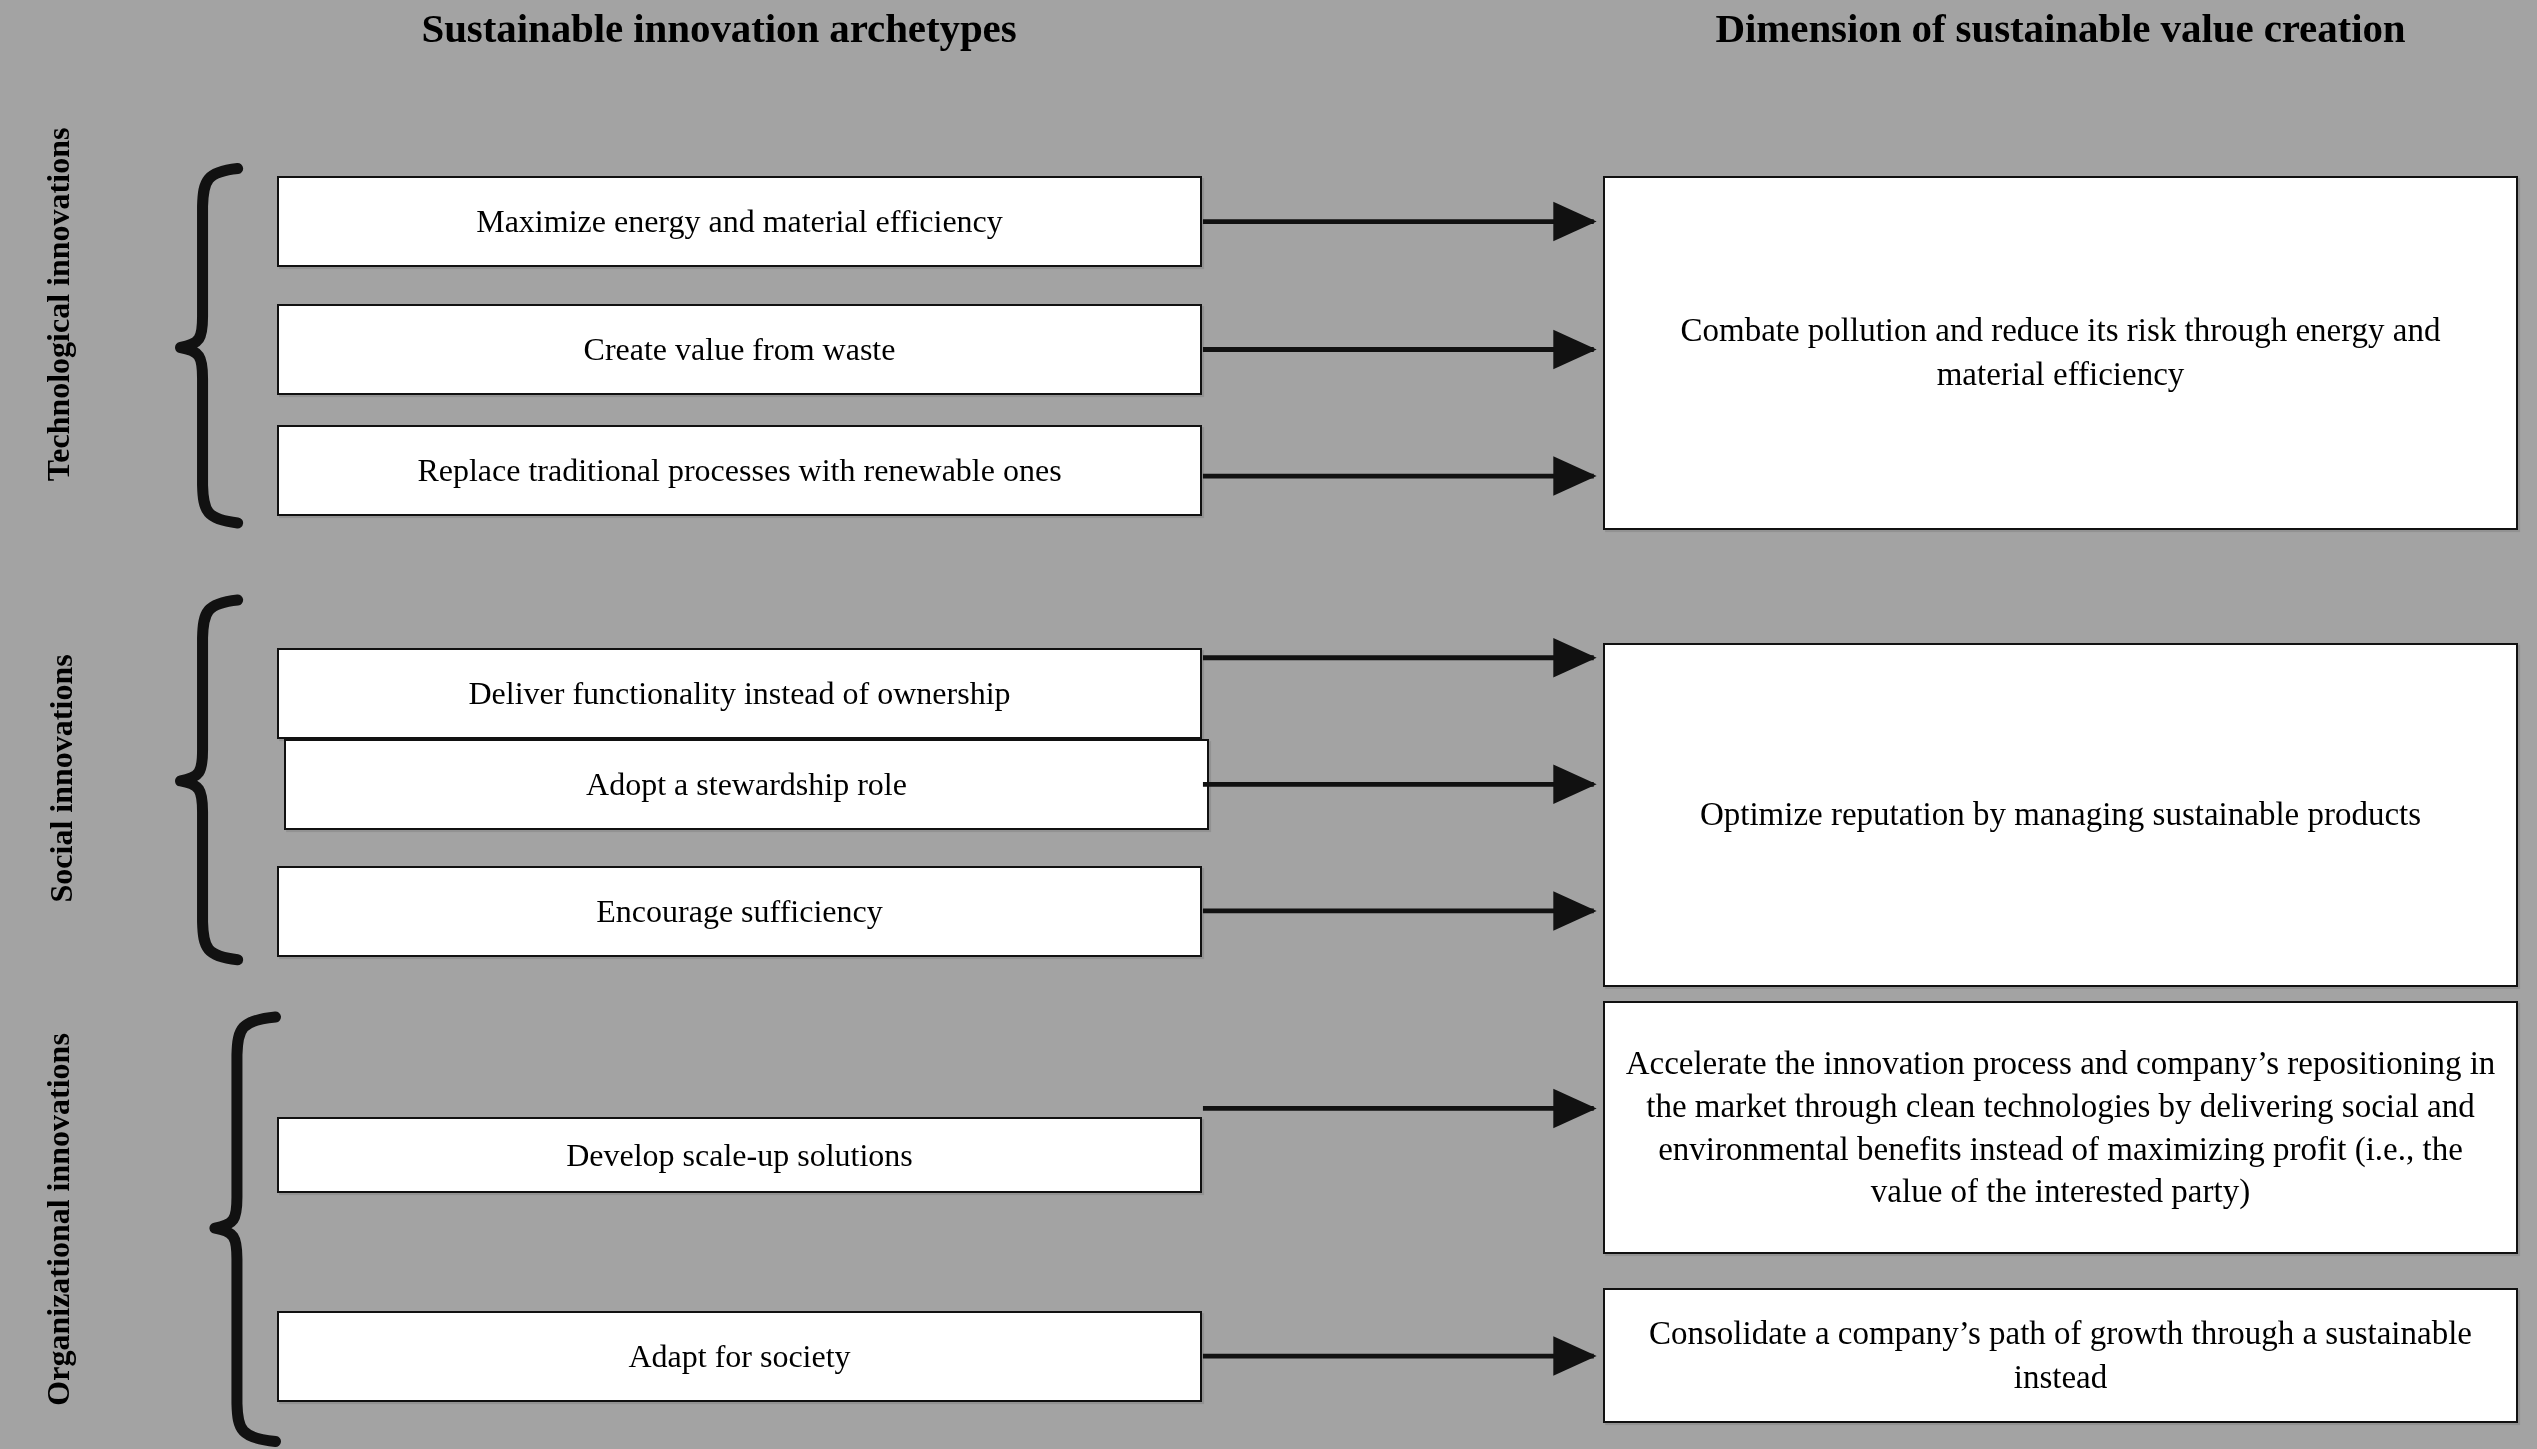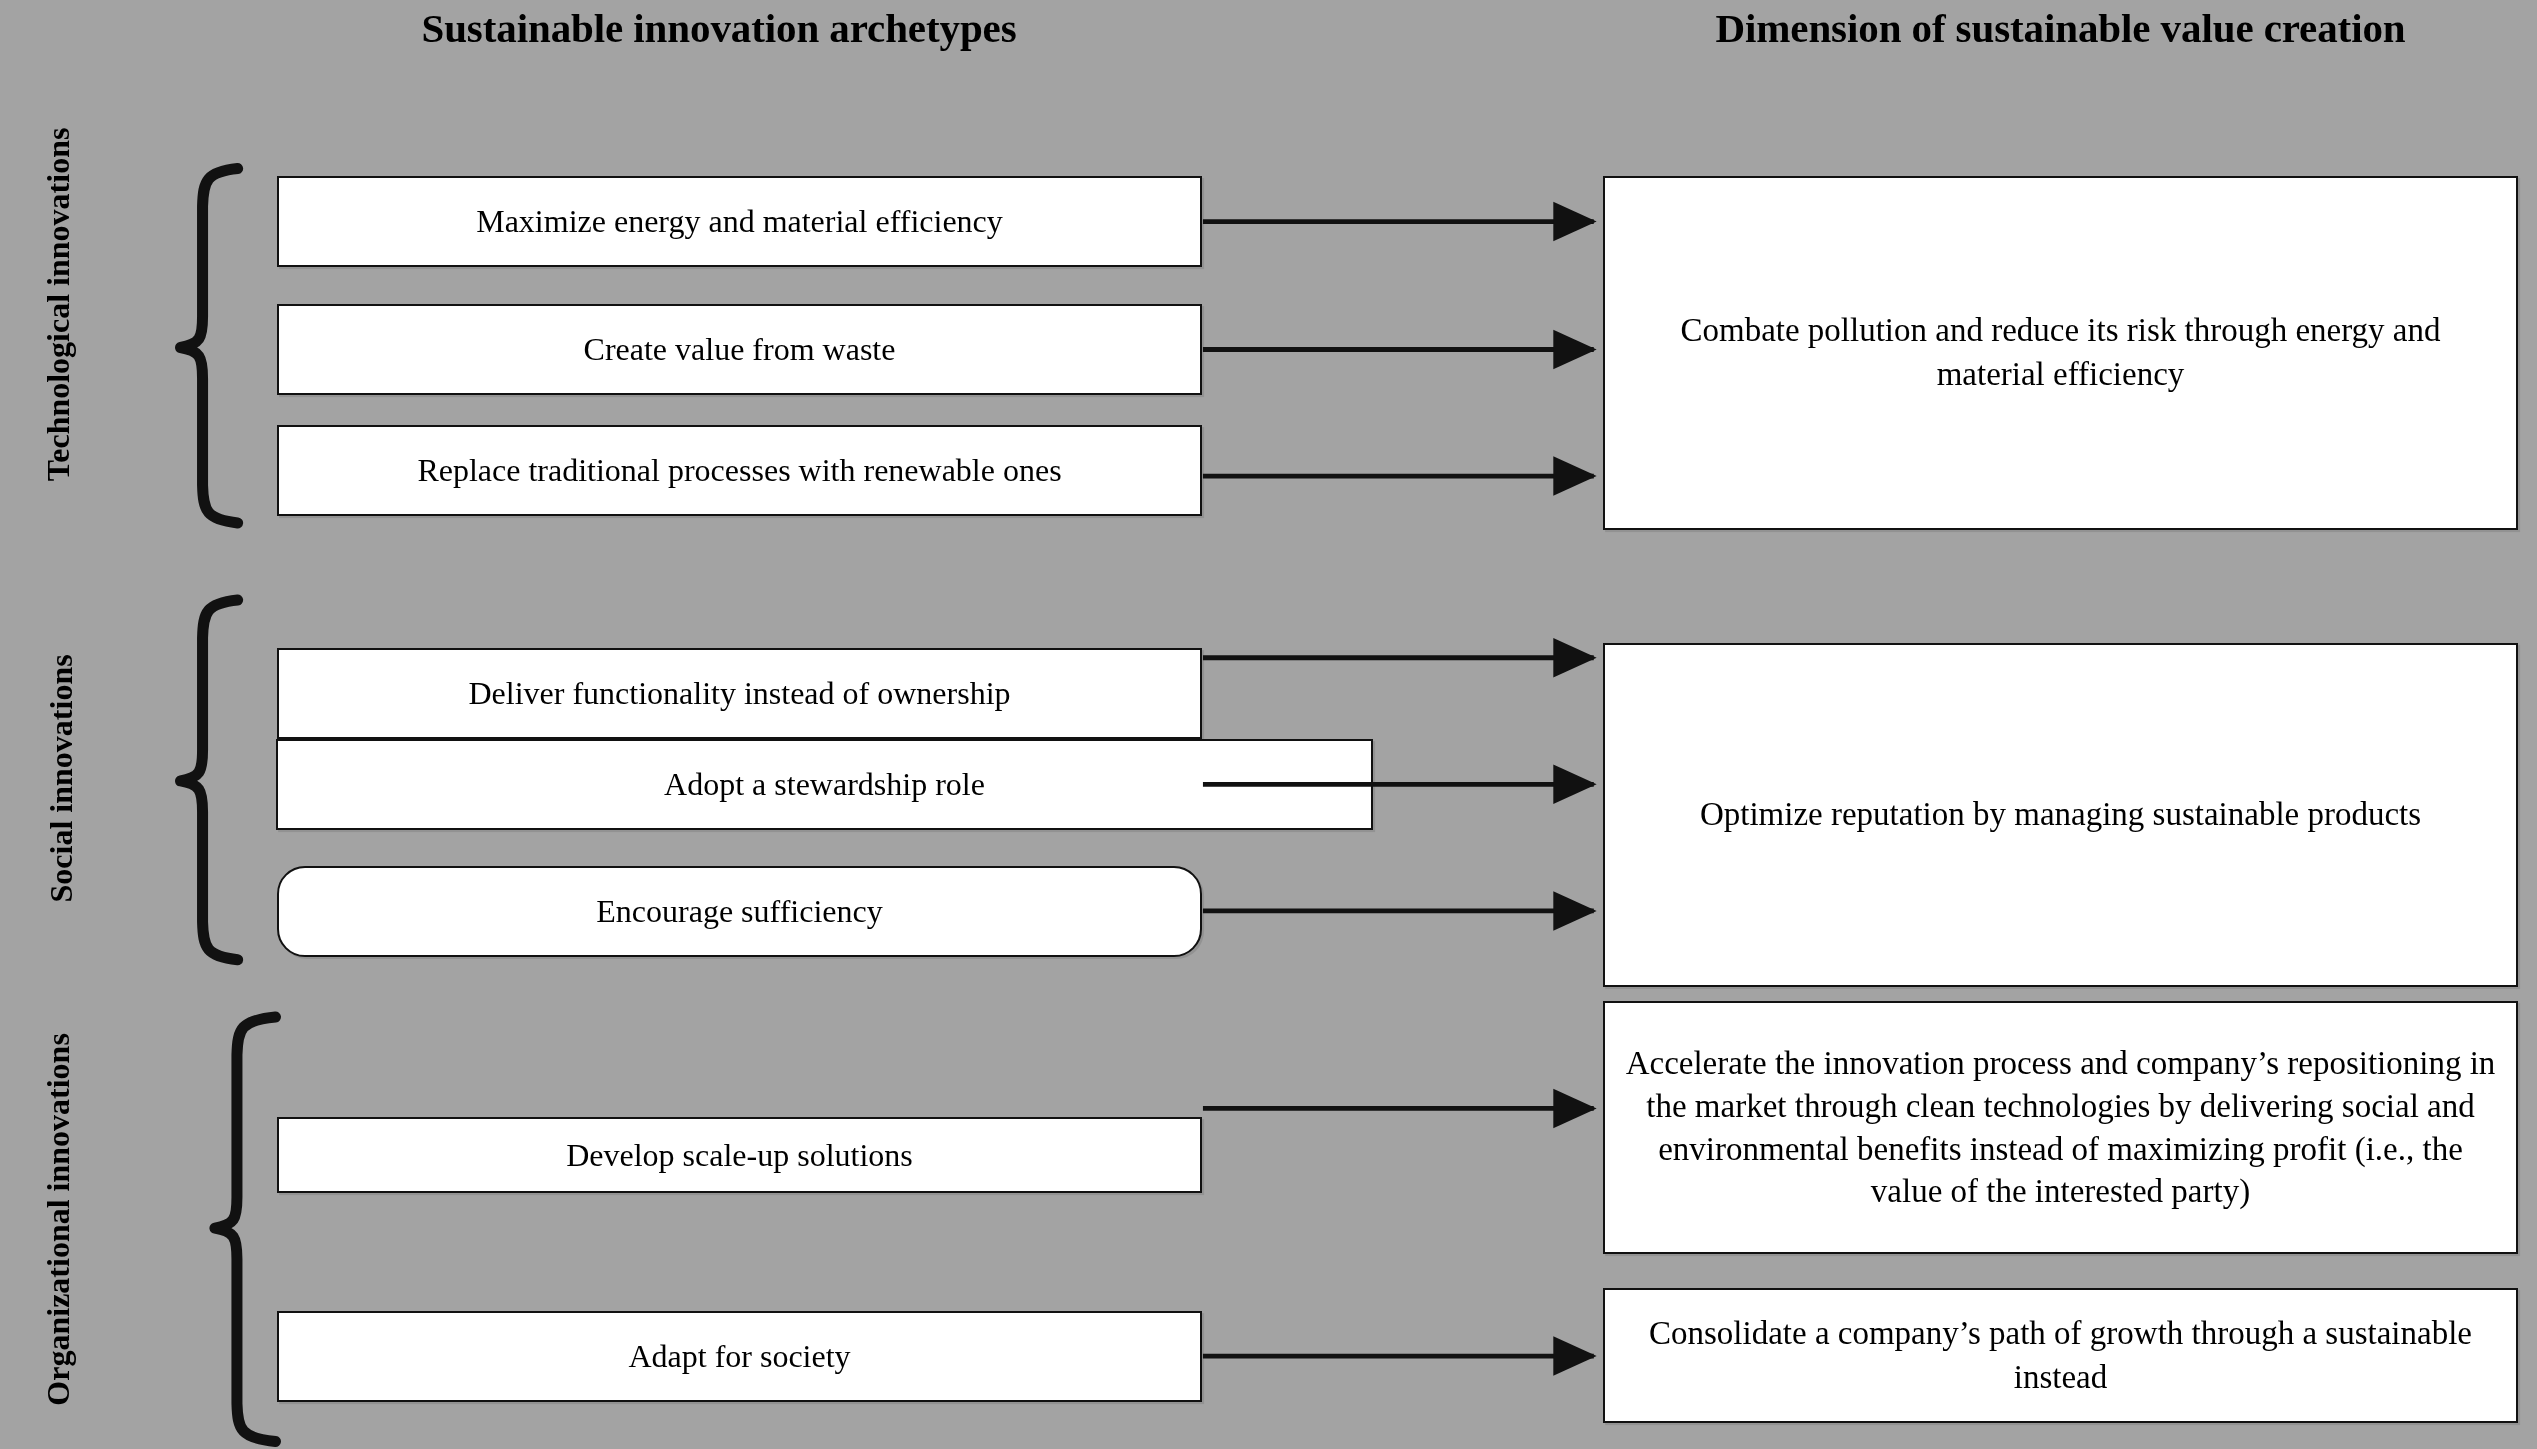--- a/index.html
+++ b/index.html
@@ -102,25 +102,25 @@
   </div>
 
   <div class="node-box" style="left:277px; top:425px; width:925px; height:91px;">
     <span class="txt">Replace traditional processes with renewable ones</span>
   </div>
 
   <div class="node-box" style="left:277px; top:612px; width:925px; height:91px;margin-top:36px;">
     <span class="txt">Deliver functionality instead of ownership</span>
   </div>
 
-  <div class="node-box" style="left:276px; top:739px; width:1097px; height:91px;align-items:center;">
+  <div class="node-box" style="left:284px; top:739px; width:925px; height:91px;align-items:center;">
     <span class="txt">Adopt a stewardship role</span>
   </div>
 
-  <div class="node-box" style="left:277px; top:866px; width:925px; height:91px;border-radius:28px;">
+  <div class="node-box" style="left:277px; top:866px; width:925px; height:91px;">
     <span class="txt">Encourage sufficiency</span>
   </div>
 
   <div class="node-box" style="left:277px; top:1117px; width:925px; height:76px;">
     <span class="txt">Develop scale-up solutions</span>
   </div>
 
   <div class="node-box" style="left:277px; top:1311px; width:925px; height:91px;">
     <span class="txt">Adapt for society</span>
   </div>

